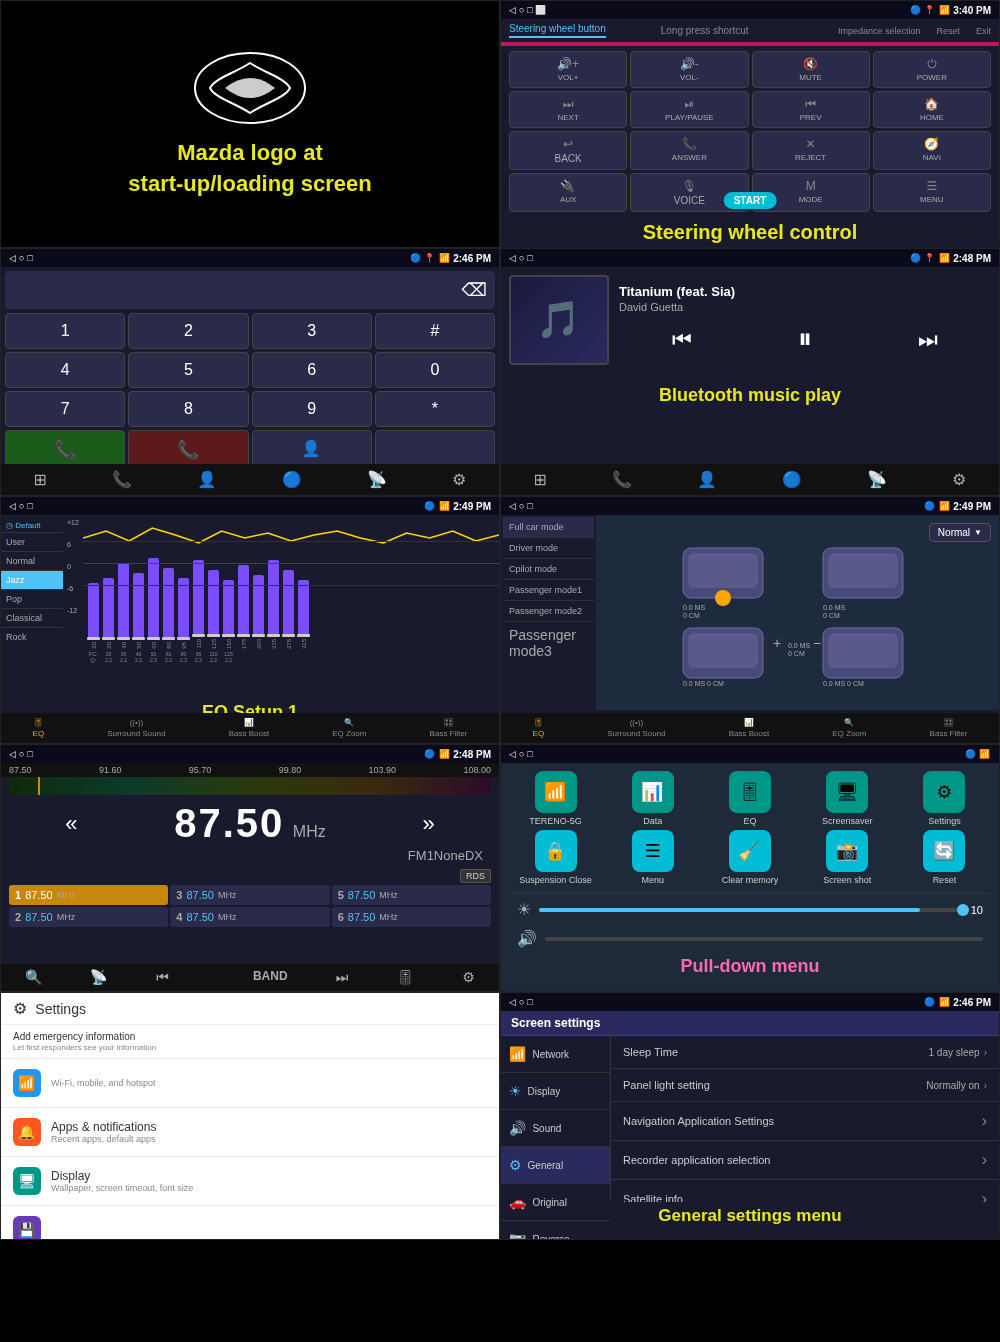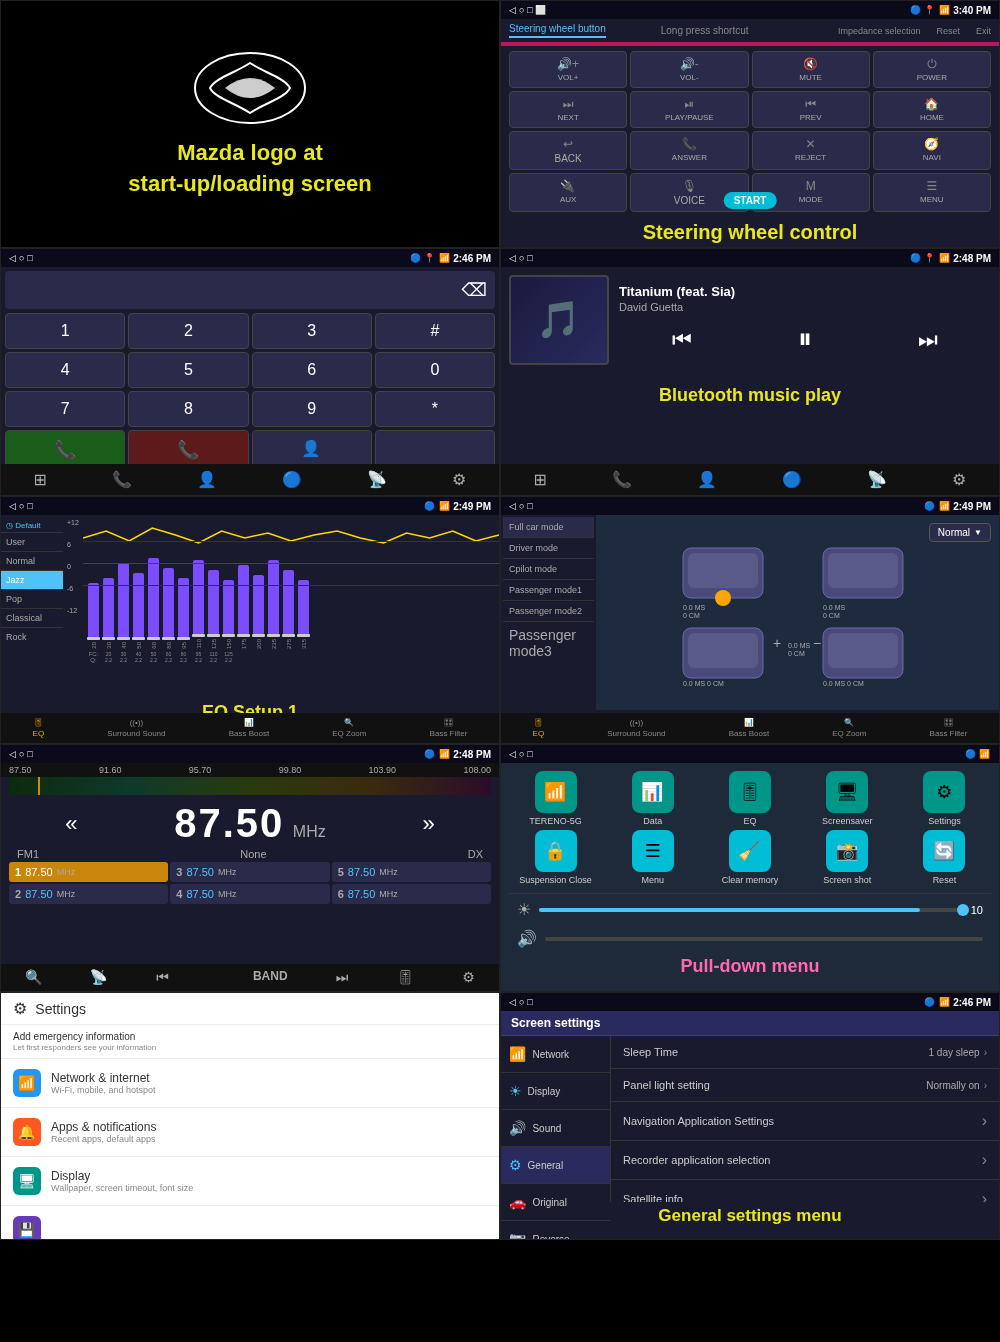--- a/index.html
+++ b/index.html
@@ -887,26 +887,29 @@
       <div style="display:flex; justify-content:space-around; align-items:center; padding:0 16px;">
         <button style="background:none; border:none; color:#fff; font-size:22px;">«</button>
         <div>
           <span style="font-size:40px; color:#fff; font-weight:bold; letter-spacing:2px;">87.50</span>
           <span style="font-size:16px; color:#aaa; margin-left:4px;">MHz</span>
         </div>
         <button style="background:none; border:none; color:#fff; font-size:22px;">»</button>
       </div>
     </div>
 
-    <div style="display:flex; justify-content:space-between; padding:0 16px; font-size:11px;">
+    <div style="display:flex; justify-content:flex-end; padding:0 16px; font-size:13px;">
       <span style="color:#aaa;">FM1</span>
       <span style="color:#aaa;">None</span>
       <span style="color:#aaa;">DX</span>
     </div>
 
+    <div style="text-align:right; padding-right:8px; margin-top:2px;">
+      <span style="background:#333; border:1px solid #555; padding:1px 5px; font-size:9px; color:#ccc; border-radius:2px;">RDS</span>
+    </div>
 
     <div style="display:grid; grid-template-columns:repeat(3,1fr); gap:2px; padding:2px 8px;">
       <div style="background:#c8860a; border-radius:3px; padding:4px 6px; display:flex; align-items:center; gap:4px;">
         <span style="color:#fff; font-size:11px; font-weight:bold;">1</span>
         <span style="color:#fff; font-size:11px;">87.50</span>
         <span style="color:#aaa; font-size:9px;">MHz</span>
       </div>
       <div style="background:#2a2a4a; border-radius:3px; padding:4px 6px; display:flex; align-items:center; gap:4px;">
         <span style="color:#aaa; font-size:11px; font-weight:bold;">3</span>
         <span style="color:#4fc3f7; font-size:11px;">87.50</span>
@@ -1026,21 +1029,20 @@
       <span style="font-size:14px; color:#333; font-weight:500;">Settings</span>
     </div>
     <div style="background:#fff; padding:6px 12px; border-bottom:1px solid #eee;">
       <div style="font-size:10px; color:#333; font-weight:500;">Add emergency information</div>
       <div style="font-size:8px; color:#888; margin-top:1px;">Let first responders see your information</div>
     </div>
     <div style="background:#fff;">
       <div class="settings-item">
         <div class="settings-icon-box s-blue">📶</div>
         <div class="settings-text">
-          <div class="settings-label">Network &amp; internet</div>
           <div class="settings-sub">Wi-Fi, mobile, and hotspot</div>
         </div>
       </div>
       <div class="settings-item">
         <div class="settings-icon-box s-orange">🔔</div>
         <div class="settings-text">
           <div class="settings-label">Apps &amp; notifications</div>
           <div class="settings-sub">Recent apps, default apps</div>
         </div>
       </div>

